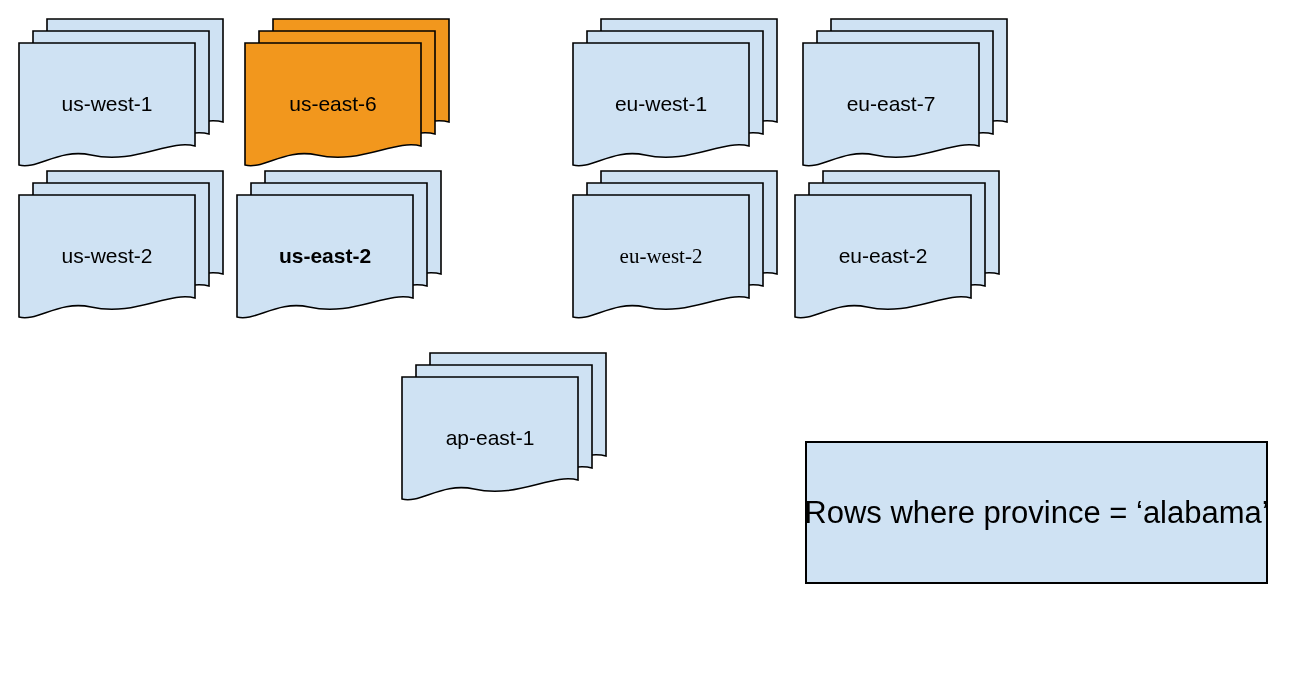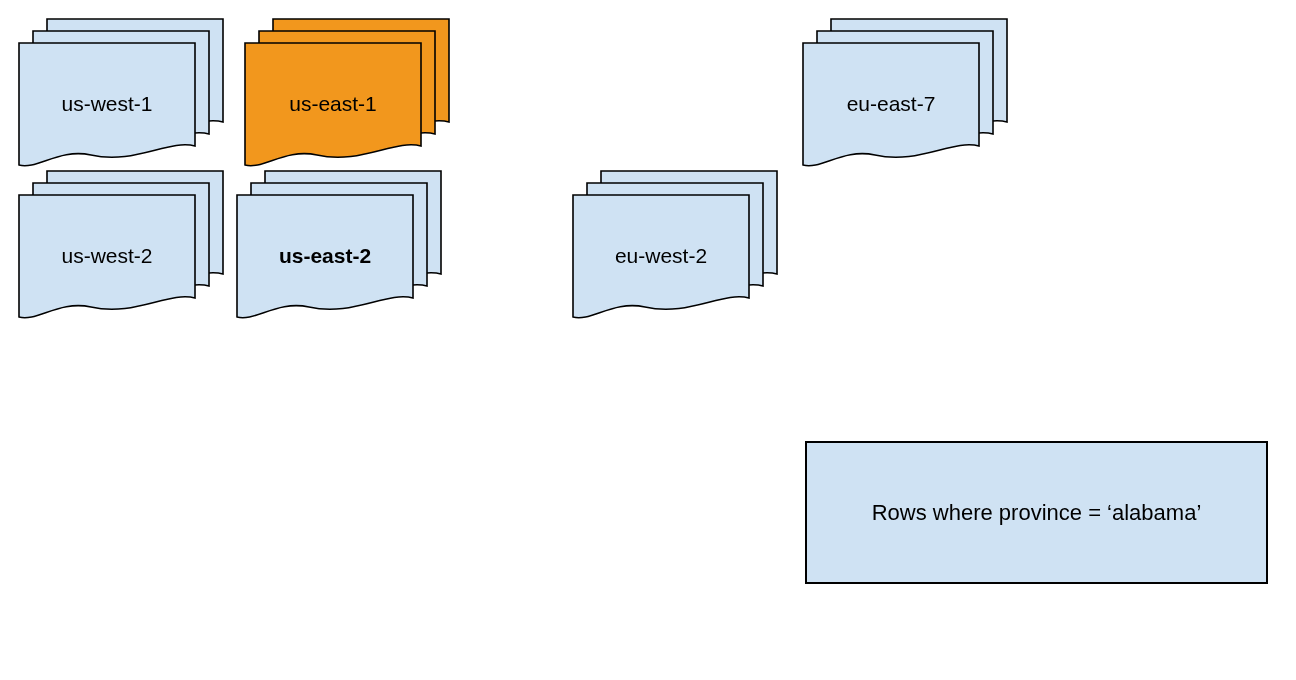--- a/index.html
+++ b/index.html
@@ -50,42 +50,42 @@
     white-space: nowrap;
     pointer-events: none;
   }
   
   .pos-us-west-1 { left: 17px;  top: 17px;  }
   .pos-us-east-1 { left: 243px; top: 17px;  }
   .pos-eu-west-1 { left: 571px; top: 17px;  }
   .pos-eu-east-1 { left: 801px; top: 17px;  }
   .pos-us-west-2 { left: 17px;  top: 169px; }
   .pos-us-east-2 { left: 235px; top: 169px; font-weight: bold; }
-  .pos-eu-west-2 { left: 571px; top: 169px; }
+  .pos-eu-west-2 { left: 571px; top: 169px; font-family: Liberation Serif, serif; }
   .pos-eu-east-2 { left: 793px; top: 169px; }
   .pos-ap-east-1 { left: 400px; top: 351px; }
   .pos-ap-east-2 { left: 388px; top: 502px; }
 
   .legend {
     position: absolute;
     left: 805px;
     top: 441px;
     width: 463px;
     height: 143px;
     border: 2px solid var(--outline);
     box-sizing: border-box;
     display: flex;
     flex-direction: column;
   }
   .legend-row {
     flex: 1;
     display: flex;
     align-items: center;
     justify-content: center;
-    font-size: 22px;
+    font-size: 31px;
     color: #000000;
     white-space: nowrap;
   }
   .legend-row.blue   { background: var(--doc-blue); }
   .legend-row.orange { background: var(--doc-orange); border-top: 2px solid var(--outline); }
 
   .defs-holder { position: absolute; width: 0; height: 0; overflow: hidden; }
 </style>
 </head>
 <body>
@@ -106,23 +106,31 @@
     </svg>
     <div class="stack-label">us-west-1</div>
   </div>
 
   <div class="stack orange pos-us-east-1">
     <svg width="210" height="158" viewBox="0 0 210 158">
       <use href="#docShape" transform="translate(30,2)"></use>
       <use href="#docShape" transform="translate(16,14)"></use>
       <use href="#docShape" transform="translate(2,26)"></use>
     </svg>
-    <div class="stack-label">us-east-1</div>
+    <div class="stack-label">us-east-6</div>
   </div>
 
+  <div class="stack blue pos-eu-west-1">
+    <svg width="210" height="158" viewBox="0 0 210 158">
+      <use href="#docShape" transform="translate(30,2)"></use>
+      <use href="#docShape" transform="translate(16,14)"></use>
+      <use href="#docShape" transform="translate(2,26)"></use>
+    </svg>
+    <div class="stack-label">eu-west-1</div>
+  </div>
 
   <div class="stack blue pos-eu-east-1">
     <svg width="210" height="158" viewBox="0 0 210 158">
       <use href="#docShape" transform="translate(30,2)"></use>
       <use href="#docShape" transform="translate(16,14)"></use>
       <use href="#docShape" transform="translate(2,26)"></use>
     </svg>
     <div class="stack-label">eu-east-7</div>
   </div>
 
@@ -146,21 +154,37 @@
 
   <div class="stack blue pos-eu-west-2">
     <svg width="210" height="158" viewBox="0 0 210 158">
       <use href="#docShape" transform="translate(30,2)"></use>
       <use href="#docShape" transform="translate(16,14)"></use>
       <use href="#docShape" transform="translate(2,26)"></use>
     </svg>
     <div class="stack-label">eu-west-2</div>
   </div>
 
+  <div class="stack blue pos-eu-east-2">
+    <svg width="210" height="158" viewBox="0 0 210 158">
+      <use href="#docShape" transform="translate(30,2)"></use>
+      <use href="#docShape" transform="translate(16,14)"></use>
+      <use href="#docShape" transform="translate(2,26)"></use>
+    </svg>
+    <div class="stack-label">eu-east-2</div>
+  </div>
 
+  <div class="stack blue pos-ap-east-1">
+    <svg width="210" height="158" viewBox="0 0 210 158">
+      <use href="#docShape" transform="translate(30,2)"></use>
+      <use href="#docShape" transform="translate(16,14)"></use>
+      <use href="#docShape" transform="translate(2,26)"></use>
+    </svg>
+    <div class="stack-label">ap-east-1</div>
+  </div>
 
 
   <div class="legend">
     <div class="legend-row blue">
       <span>Rows where province = ‘alabama’</span>
     </div>
   </div>
 
 </div>
 

